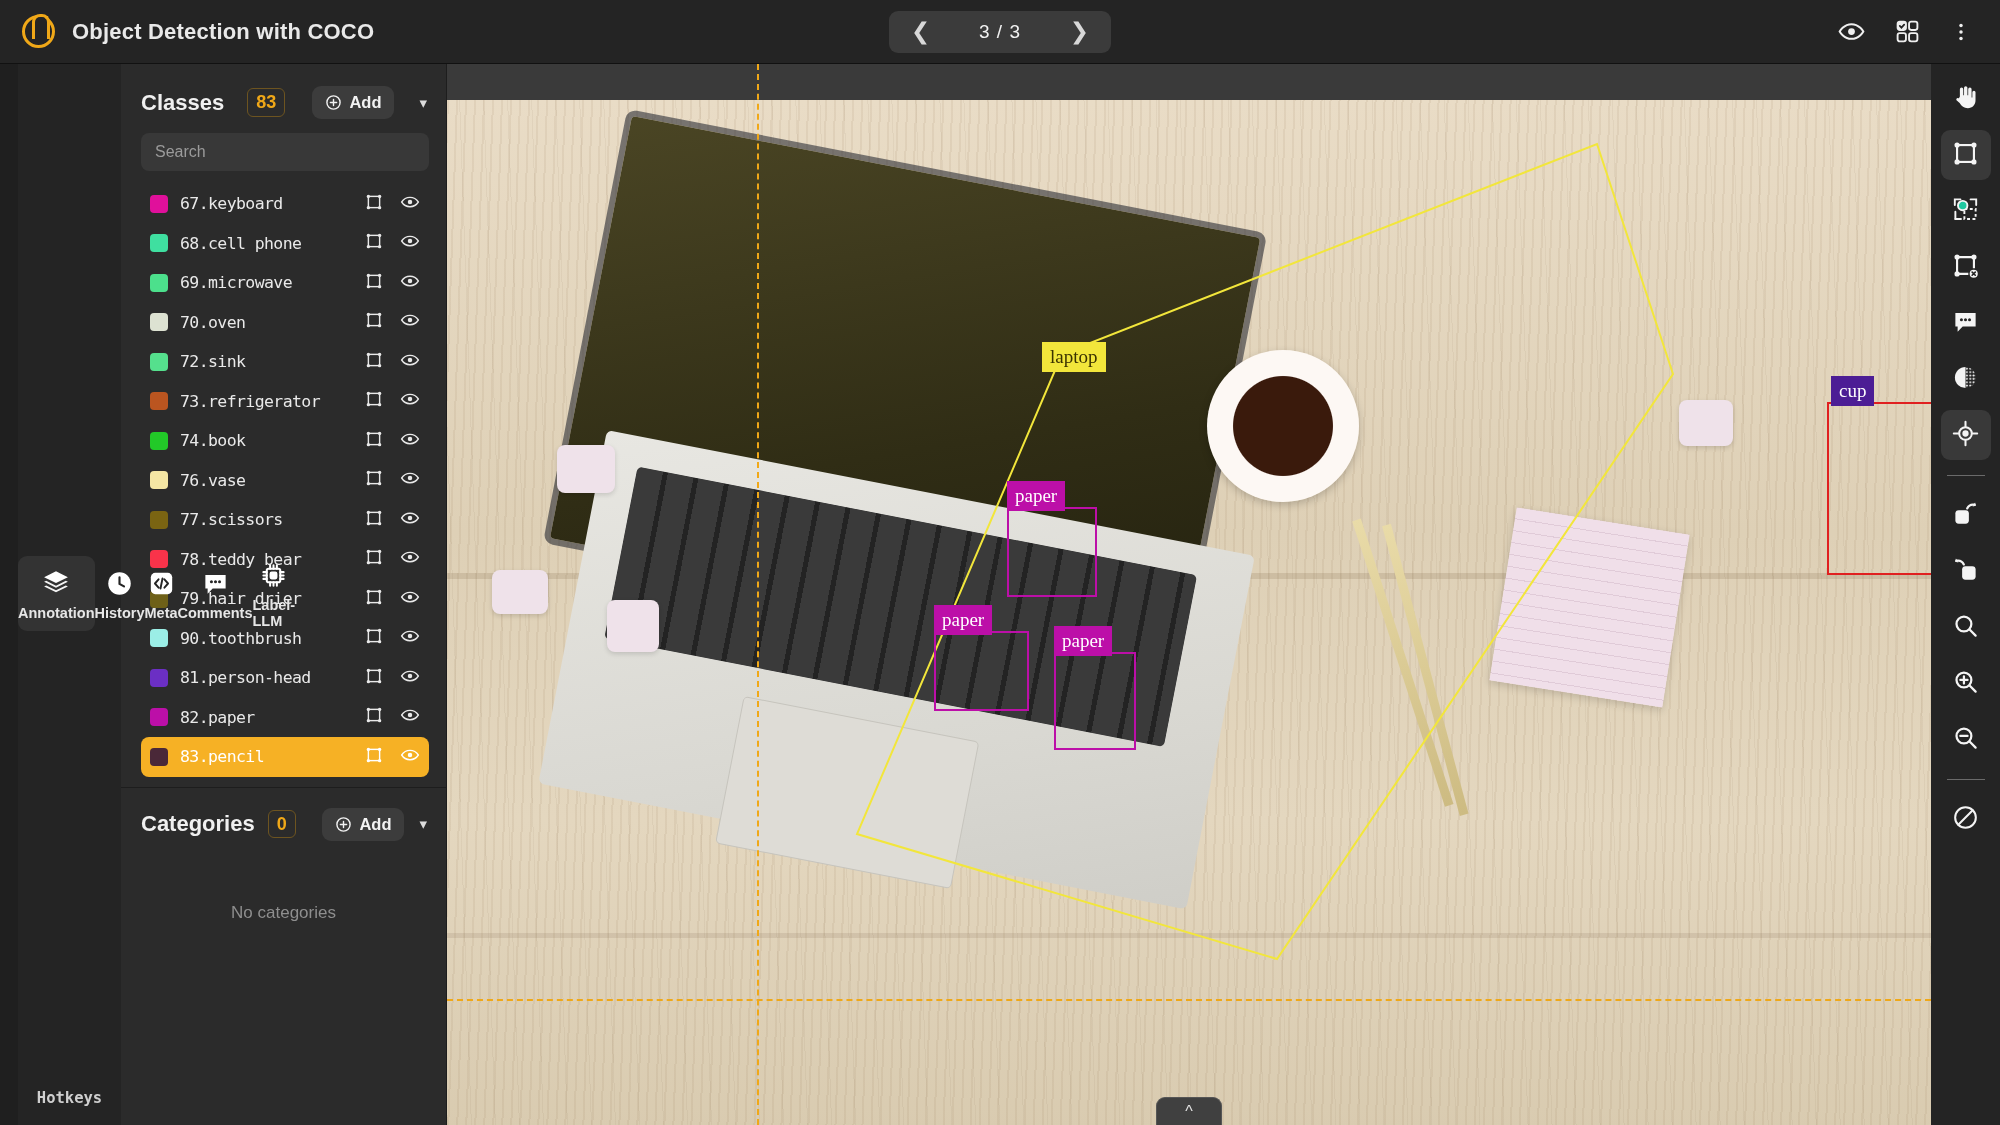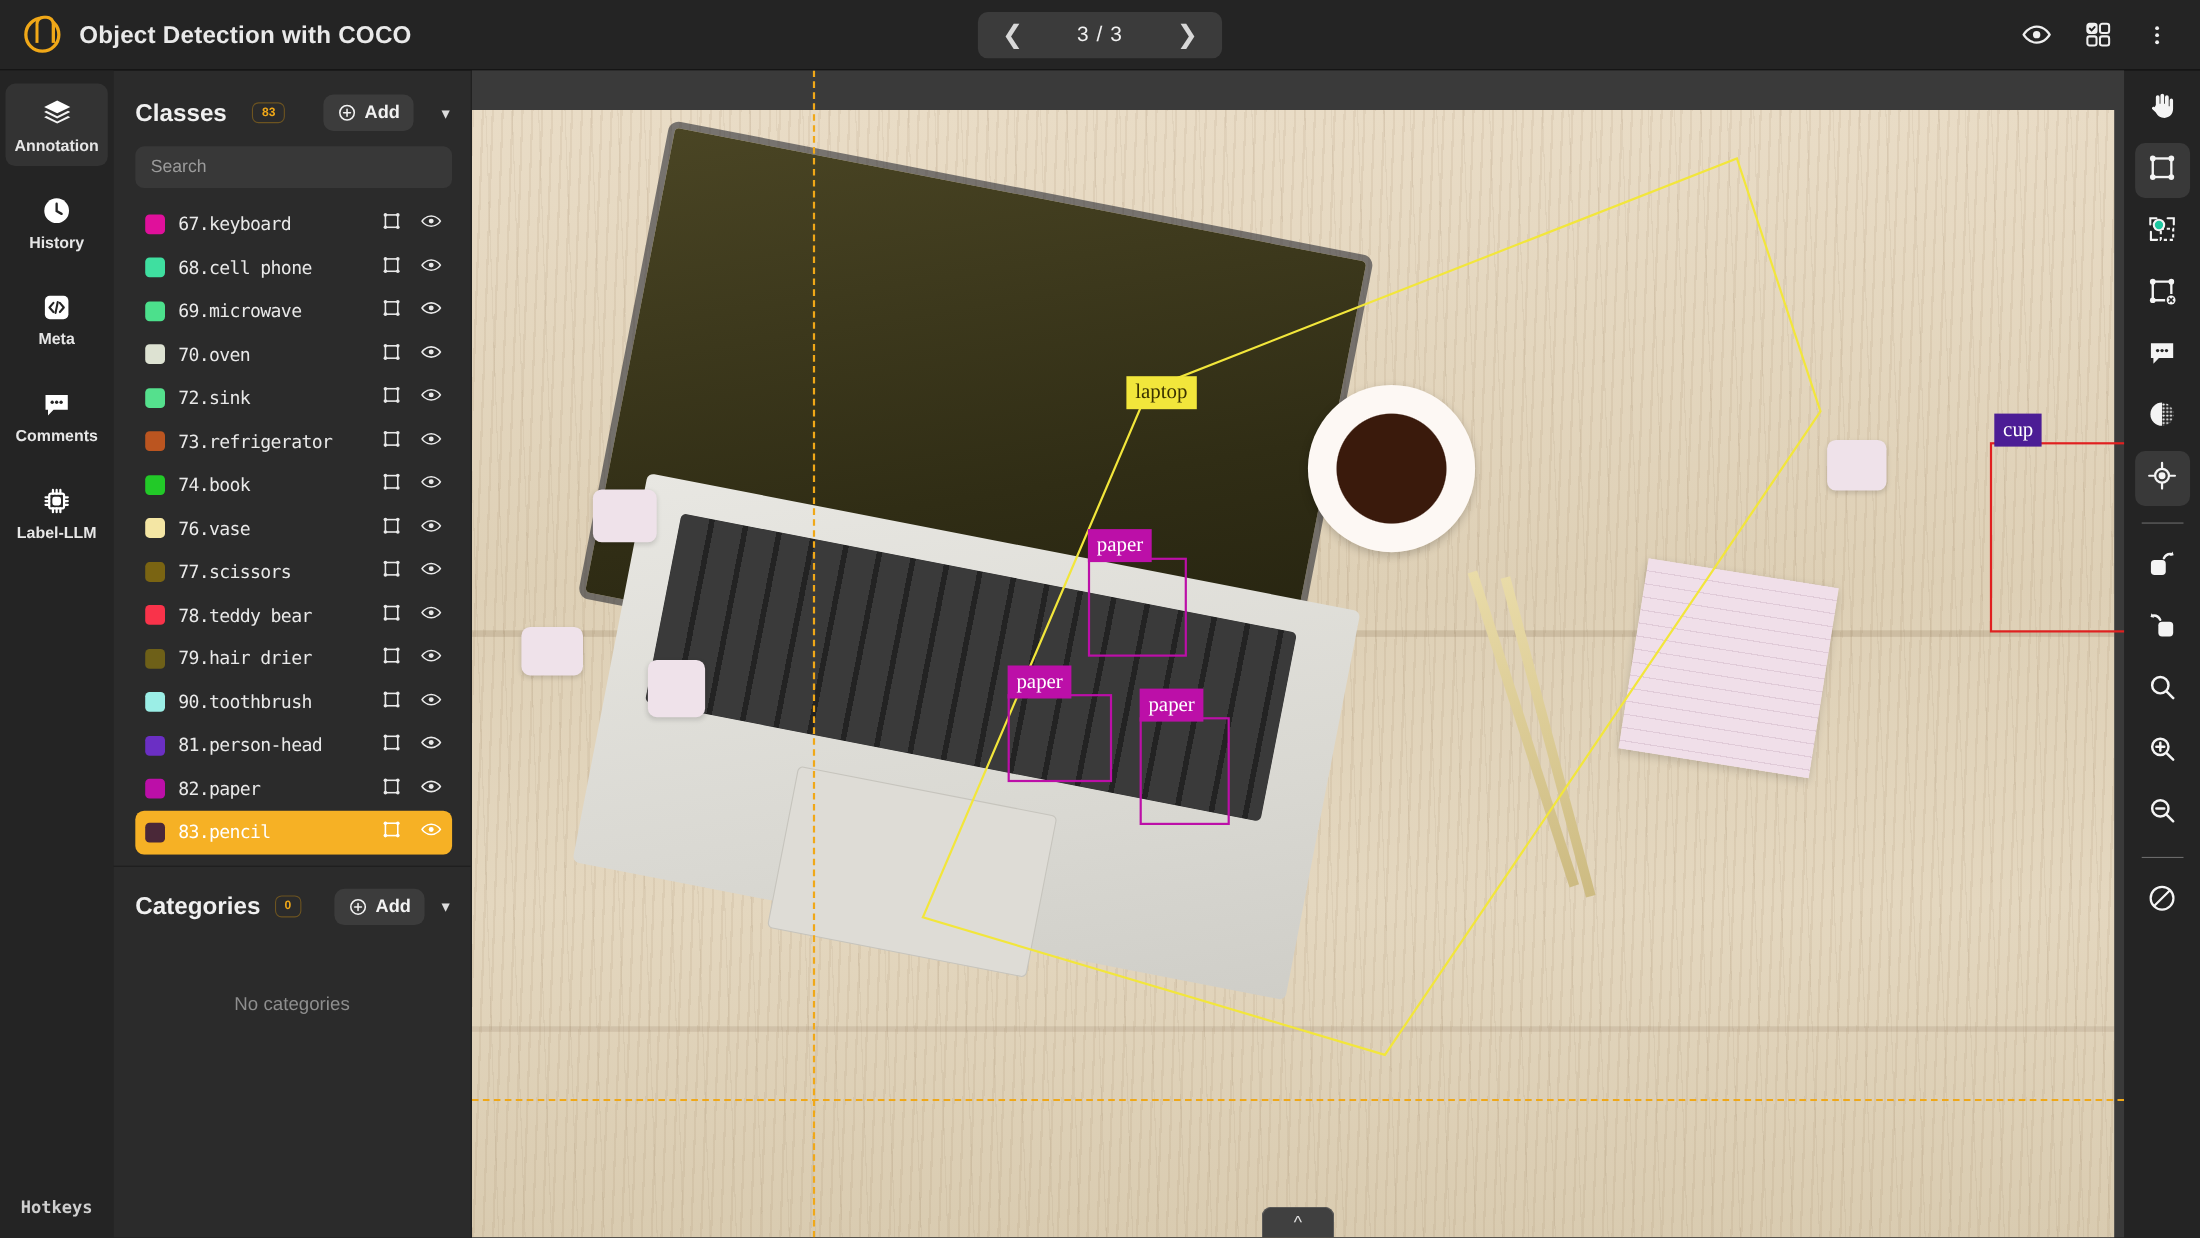--- a/index.html
+++ b/index.html
@@ -44,22 +44,22 @@
   .pager .count { color: #f2f2f2; font-size: 19px; letter-spacing: 1px; }
 
   .topright { margin-left: auto; display: flex; align-items: center; gap: 30px; padding-right: 28px; }
   .ticon { color: #efefef; display: flex; align-items: center; justify-content: center; }
 
   .mid { flex: 1; display: flex; min-height: 0; }
 
   
   .rail {
     width: 103px; flex: 0 0 103px; background: #242424;
-    display: flex; flex-direction: column; align-items: center;
-    padding-top: 12px; position: relative;
+    display: flex; flex-direction: row; align-items: center;
+    padding-top: 12px; position: relative; margin-left: 18px;
   }
   .rail-item {
     width: 93px; padding: 13px 0 10px; border-radius: 9px;
     display: flex; flex-direction: column; align-items: center; gap: 8px;
     margin-bottom: 14px; cursor: pointer;
   }
   .rail-item.active { background: #333333; }
   .rail-item .lbl { color: #e6e6e6; font-size: 14.5px; font-weight: 700; }
   .rail-ico { color: #fff; display: flex; }
   .hotkeys {
@@ -73,21 +73,21 @@
     width: 326px; flex: 0 0 326px; background: #2b2b2b;
     display: flex; flex-direction: column; border-right: 1px solid #1d1d1d;
   }
   .panel-head {
     display: flex; align-items: center; gap: 23px;
     padding: 22px 17px 14px 20px;
   }
   .panel-title { color: #f0f0f0; font-size: 22px; font-weight: 700; }
   .badge {
     color: #F0A818; border: 1px solid #6d5420; border-radius: 6px;
-    font-size: 11px; font-weight: 700; padding: 2px 8px; line-height: 1.25;
+    font-size: 18px; font-weight: 700; padding: 2px 8px; line-height: 1.25;
   }
   .add-btn {
     margin-left: auto; background: #3c3c3c; border-radius: 9px;
     color: #f2f2f2; font-size: 16.5px; font-weight: 700;
     padding: 7px 13px; display: flex; align-items: center; gap: 7px; cursor: pointer;
   }
   .caret { color: #dcdcdc; font-size: 15px; cursor: pointer; padding: 0 2px; }
 
   .search-wrap { padding: 0 17px 6px 20px; }
   .search-input {

